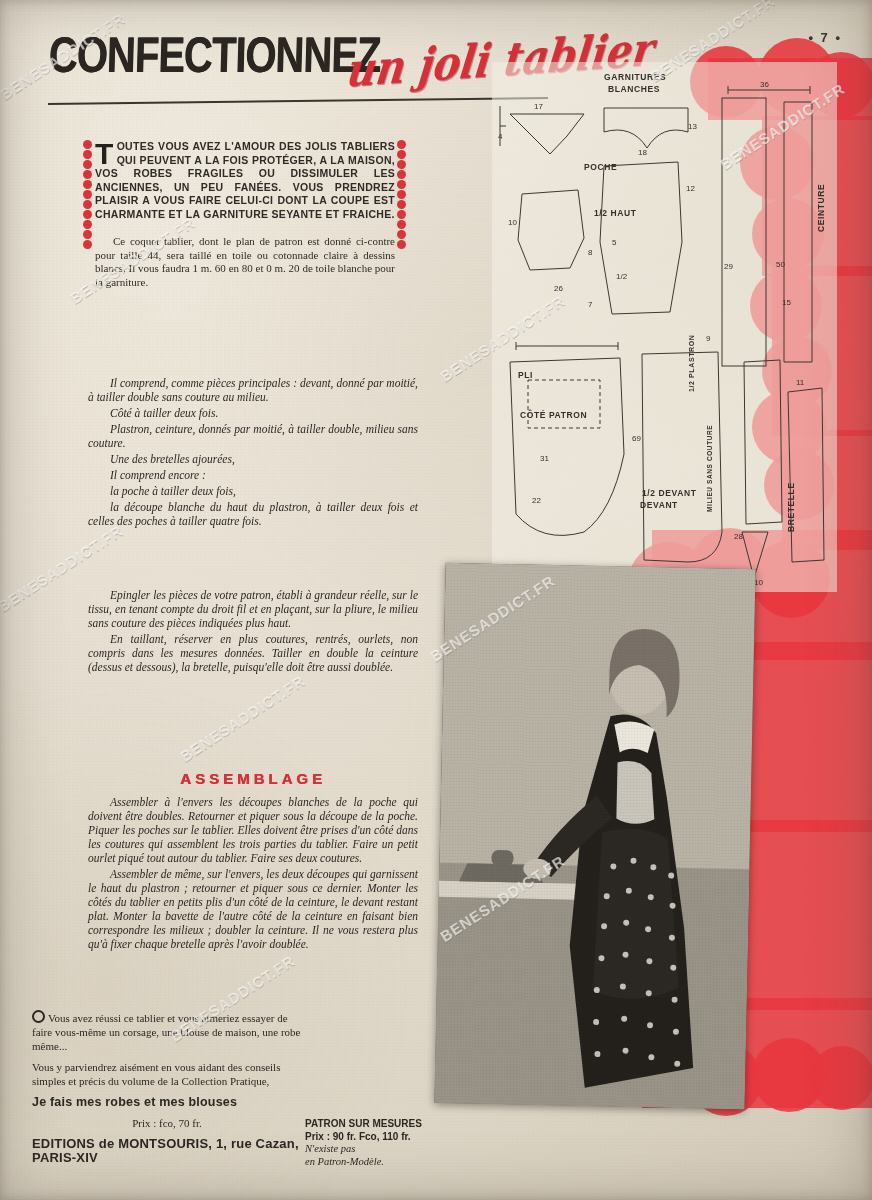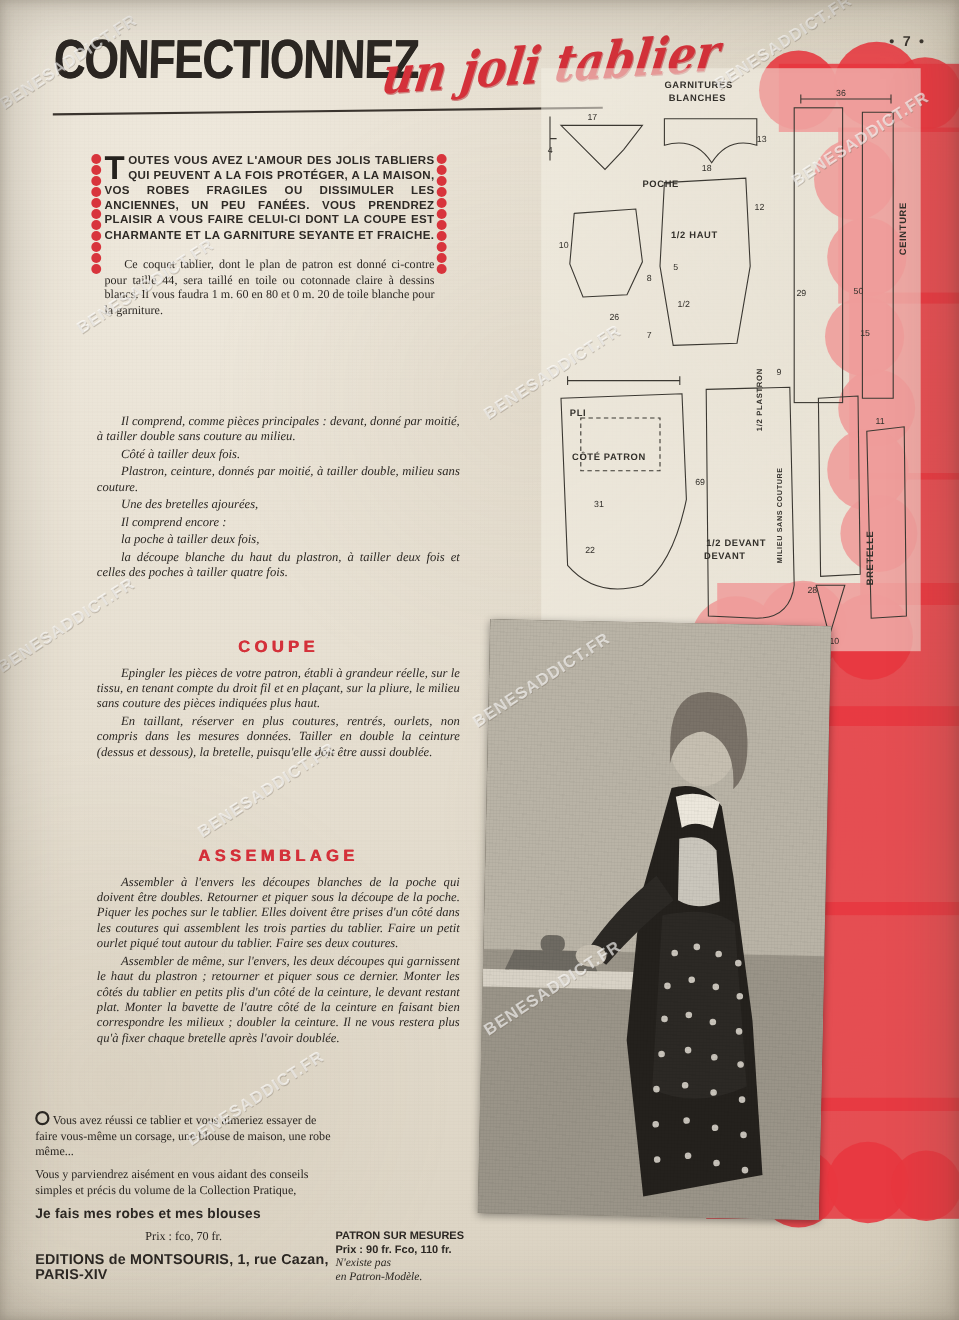--- a/index.html
+++ b/index.html
@@ -425,21 +425,20 @@
       <p>Côté à tailler deux fois.</p>
       <p>Plastron, ceinture, donnés par moitié, à tailler double, milieu sans couture.</p>
       <p>Une des bretelles ajourées,</p>
       <p>Il comprend encore :</p>
       <p>la poche à tailler deux fois,</p>
       <p>la découpe blanche du haut du plastron, à tailler deux fois et celles des poches à tailler quatre fois.</p>
     </div>
   </div>
 
   <div class="col-left" style="top:580px;">
-    <div class="sec-head">COUPE</div>
     <div class="sec-body" style="margin-top:8px;">
       <p>Epingler les pièces de votre patron, établi à grandeur réelle, sur le tissu, en tenant compte du droit fil et en plaçant, sur la pliure, le milieu sans couture des pièces indiquées plus haut.</p>
       <p>En taillant, réserver en plus coutures, rentrés, ourlets, non compris dans les mesures données. Tailler en double la ceinture (dessus et dessous), la bretelle, puisqu'elle doit être aussi doublée.</p>
     </div>
   </div>
 
   <div class="col-left" style="top:770px;">
     <div class="sec-head">ASSEMBLAGE</div>
     <div class="sec-body" style="margin-top:8px;">
       <p>Assembler à l'envers les découpes blanches de la poche qui doivent être doubles. Retourner et piquer sous la découpe de la poche. Piquer les poches sur le tablier. Elles doivent être prises d'un côté dans les coutures qui assemblent les trois parties du tablier. Faire un petit ourlet piqué tout autour du tablier. Faire ses deux coutures.</p>
@@ -480,21 +479,21 @@
     </svg>
 
     <div class="dg-label" style="left:112px; top:10px;">GARNITURES</div>
     <div class="dg-label" style="left:116px; top:22px;">BLANCHES</div>
 
     <div class="dg-label" style="left:92px; top:100px;">POCHE</div>
     <div class="dg-label" style="left:324px; top:170px; transform:rotate(-90deg); transform-origin:left top;">CEINTURE</div>
     <div class="dg-label" style="left:28px; top:348px;">CÔTÉ PATRON</div>
     <div class="dg-label" style="left:294px; top:470px; transform:rotate(-90deg); transform-origin:left top;">BRETELLE</div>
     <div class="dg-label" style="left:150px; top:426px;">1/2 DEVANT</div>
-    <div class="dg-label" style="left:118px; top:146px;">1/2 HAUT</div>
+    <div class="dg-label" style="left:102px; top:146px;">1/2 HAUT</div>
     <div class="dg-label" style="left:148px; top:438px;">DEVANT</div>
     <div class="dg-label" style="left:26px; top:308px;">PLI</div>
     <div class="dg-label" style="left:196px; top:330px; font-size:7px; transform:rotate(-90deg); transform-origin:left top;">1/2 PLASTRON</div>
     <div class="dg-label" style="left:214px; top:450px; font-size:6.5px; transform:rotate(-90deg); transform-origin:left top;">MILIEU SANS COUTURE</div>
 
     <div class="dg-num" style="left:268px; top:18px;">36</div>
     <div class="dg-num" style="left:42px;  top:40px;">17</div>
     <div class="dg-num" style="left:146px; top:86px;">18</div>
     <div class="dg-num" style="left:196px; top:60px;">13</div>
     <div class="dg-num" style="left:124px; top:210px;">1/2</div>

